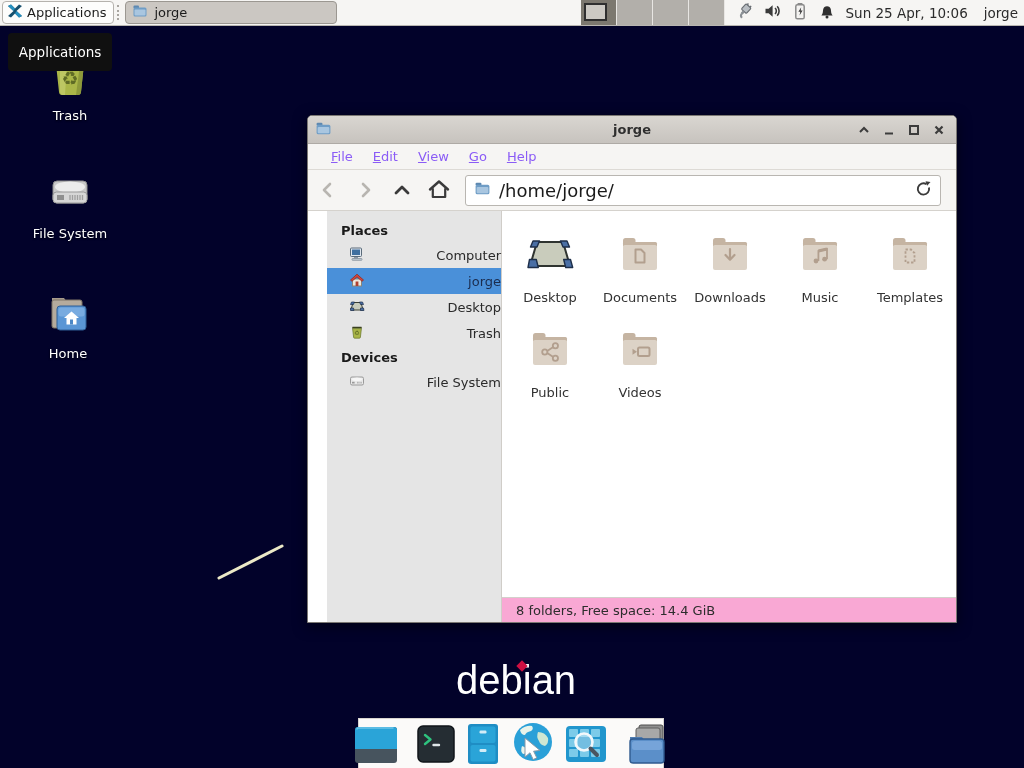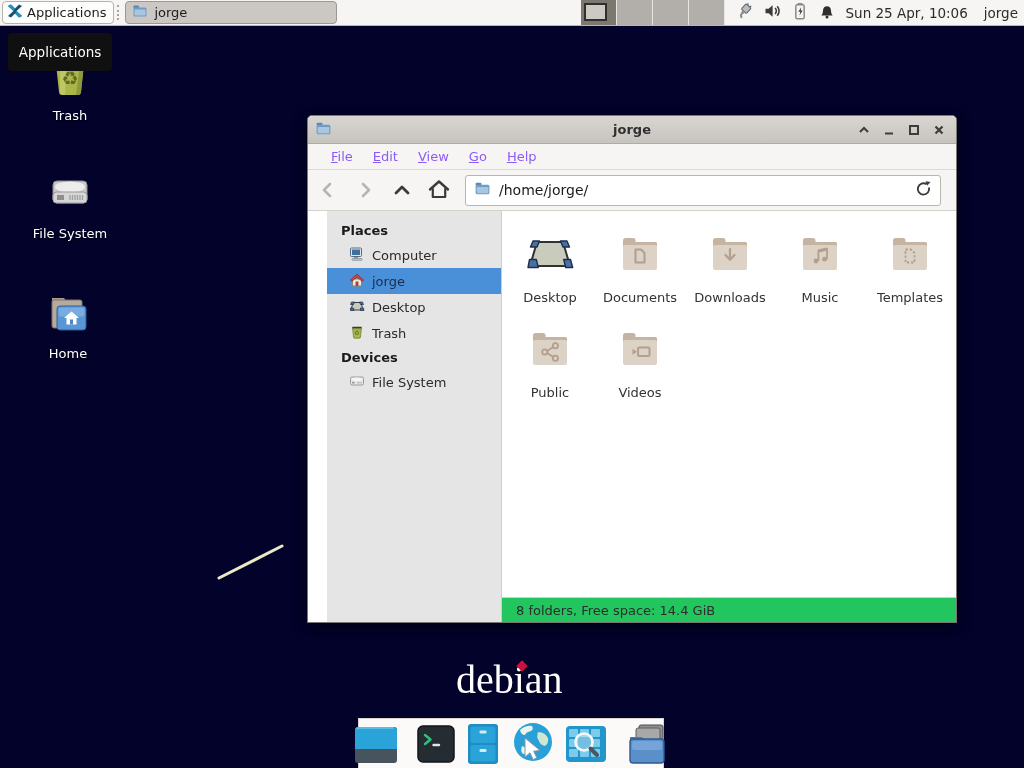--- a/index.html
+++ b/index.html
@@ -45,36 +45,36 @@
   .win-controls .wbtn{width:16px;height:16px;display:flex;align-items:center;justify-content:center;}
   .menubar{height:25px;background:#f6f5f3;display:flex;align-items:center;gap:2px;
     padding-left:14px;border-bottom:1px solid #dddad5;flex:none;}
   .menu-item{display:inline-block;padding:3px 9px;color:#8b5cf6;}
   .menu-item::first-letter{text-decoration:underline;}
   .toolbar{height:40px;background:#f6f5f3;display:flex;align-items:center;
     border-bottom:1px solid #d5d2cd;flex:none;}
   .tool-btn{width:34px;height:30px;display:flex;align-items:center;justify-content:center;margin-left:3px;}
   .pathbar{flex:1;height:29px;margin:0 15px 0 9px;background:#fff;border:1px solid #b9b6b1;
     border-radius:3px;display:flex;align-items:center;padding:0 8px;gap:8px;}
-  .pathbar input{flex:1;border:none;outline:none;font-family:inherit;font-size:14px;color:#1a1a1a;background:transparent;padding:0;}
+  .pathbar input{flex:1;border:none;outline:none;font-family:inherit;font-size:18px;color:#1a1a1a;background:transparent;padding:0;}
   .win-body{flex:1;display:flex;min-height:0;}
   .sidebar{width:175px;background:#e5e5e5;border-right:1px solid #d0cdc8;box-sizing:border-box;
     padding-top:8px;flex:none;margin-left:19px;}
   .side-header{font-weight:bold;color:#1a1a1a;padding:4px 0 4px 14px;}
-  .side-row{display:flex;align-items:center;gap:7px;height:26px;padding-left:22px;color:#2a2a2a;}
+  .side-row{display:flex;align-items:center;gap:7px;height:26px;padding-left:22px;color:#2a2a2a;justify-content:space-between;}
   .side-row.selected{background:#4a90d9;color:#1b2c4e;}
   .main-col{flex:1;display:flex;flex-direction:column;min-width:0;}
   .file-area{flex:1;background:#fff;padding:18px 0 0 3px;display:flex;flex-wrap:wrap;
     align-content:flex-start;}
   .file-cell{width:90px;height:95px;display:flex;flex-direction:column;align-items:center;flex:none;}
   .file-cell .flabel{margin-top:10px;font-size:13px;color:#333;}
-  .statusbar{height:24px;background:#22c55e;border-top:1px solid #d3d0cb;display:flex;
+  .statusbar{height:24px;background:#f9a8d4;border-top:1px solid #d3d0cb;display:flex;
     align-items:center;padding-left:14px;color:#2d2d2d;flex:none;}
   
-  .debian{position:absolute;left:456px;top:660px;font-family:Liberation Serif, serif;
+  .debian{position:absolute;left:456px;top:660px;font-family:Liberation Sans, sans-serif;
     font-size:40px;color:#fff;line-height:1;}
   .debian .dot{position:absolute;left:62px;top:2px;width:8px;height:8px;background:#ce0f42;
     transform:rotate(45deg);}
   
   .dock{position:absolute;left:358px;top:718px;width:306px;height:50px;background:#fbfaf9;
     border:1px solid #d8d5d0;border-bottom:none;box-sizing:border-box;
     display:flex;align-items:center;justify-content:center;gap:9px;}
   .dock-sep{width:1px;height:40px;background:#b5b2ad;}
   .dock-item{display:flex;align-items:center;justify-content:center;}
   

